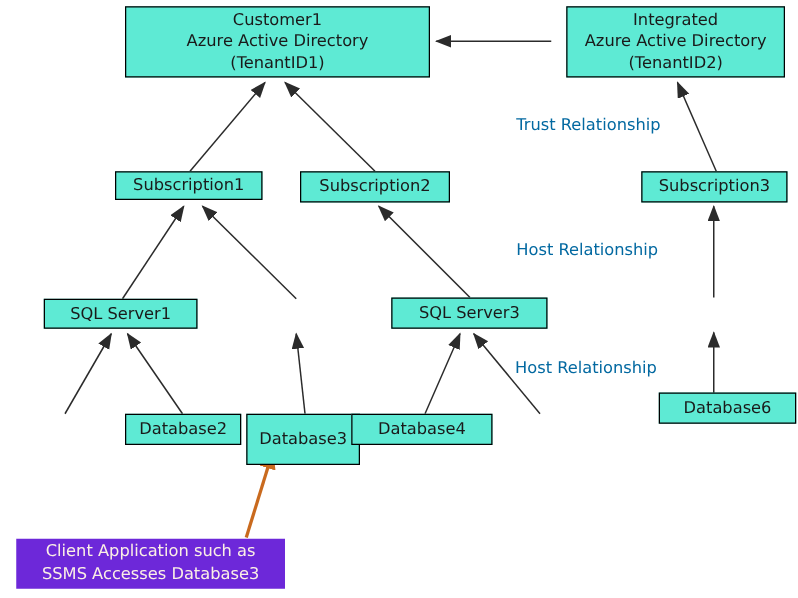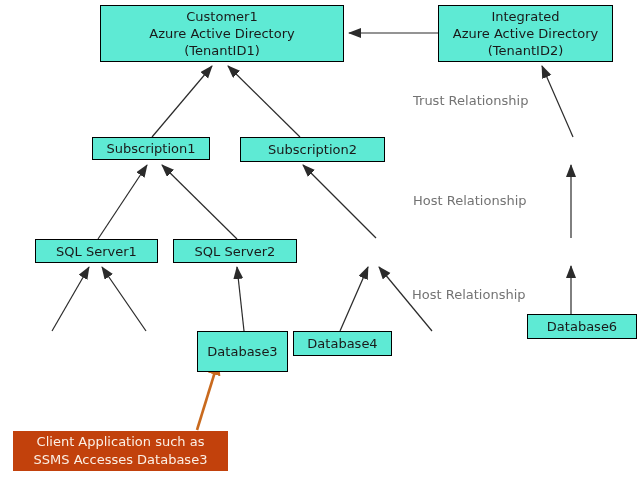--- a/index.html
+++ b/index.html
@@ -17,31 +17,31 @@
     background:#5eead4;
     color:#1a1a1a;
     display:flex;align-items:center;justify-content:center;
     text-align:center;
     font-size:13px;line-height:17px;
     white-space:pre-line;
   }
   .note{
     position:absolute;
     box-sizing:border-box;
-    background:#c2410c;
+    background:#6d28d9;
     color:#FBEFE5;
     border:none;
     display:flex;align-items:center;justify-content:center;
     text-align:center;
     font-size:13px;line-height:18px;
     white-space:pre-line;
   }
   .lbl{
     position:absolute;
-    color:#737373;
+    color:#0369a1;
     font-size:13px;
     white-space:nowrap;
   }
   svg.edges{
     position:absolute;left:0;top:0;
     pointer-events:none;
   }
 </style>
 </head>
 <body>
@@ -76,34 +76,36 @@
       <line x1="432" y1="331" x2="379" y2="267" marker-end="url(#ah)"></line>
       <line x1="571" y1="331" x2="571" y2="266" marker-end="url(#ah)"></line>
     </g>
 
     <line x1="197" y1="430" x2="218" y2="362" stroke="#C96A1E" stroke-width="2.6" marker-end="url(#aho)"></line>
   </svg>
 
   <div class="node" style="left:100px;top:5px;width:244px;height:57px">Customer1
 Azure Active Directory
 (TenantID1)</div>
-  <div class="node" style="left:438px;top:5px;width:175px;height:57px">Integrated
+  <div class="node" style="left:453px;top:5px;width:175px;height:57px">Integrated
 Azure Active Directory
 (TenantID2)</div>
 
   <span class="lbl" style="left:413px;top:93px">Trust Relationship</span>
   <span class="lbl" style="left:413px;top:193px">Host Relationship</span>
   <span class="lbl" style="left:412px;top:287px">Host Relationship</span>
 
   <div class="node" style="left:92px;top:137px;width:118px;height:23px">Subscription1</div>
-  <div class="node" style="left:240px;top:137px;width:145px;height:25px">Subscription2</div>
+  <div class="node" style="left:240px;top:137px;width:120px;height:25px">Subscription2</div>
+  <div class="node" style="left:513px;top:137px;width:117px;height:25px">Subscription3</div>
 
   <div class="node" style="left:35px;top:239px;width:123px;height:24px">SQL Server1</div>
-  <div class="node" style="left:173px;top:239px;width:124px;height:24px">SQL Server2</div>
+  <div class="node" style="left:313px;top:238px;width:125px;height:25px">SQL Server3</div>
 
+  <div class="node" style="left:100px;top:331px;width:93px;height:25px">Database2</div>
   <div class="node" style="left:197px;top:331px;width:91px;height:41px">Database3</div>
-  <div class="node" style="left:293px;top:331px;width:99px;height:25px">Database4</div>
+  <div class="node" style="left:281px;top:331px;width:113px;height:25px">Database4</div>
   <div class="node" style="left:527px;top:314px;width:110px;height:25px">Database6</div>
 
   <div class="note" style="left:13px;top:431px;width:215px;height:40px">Client Application such as
 SSMS Accesses Database3</div>
 
 </div>
 
 </body></html>

